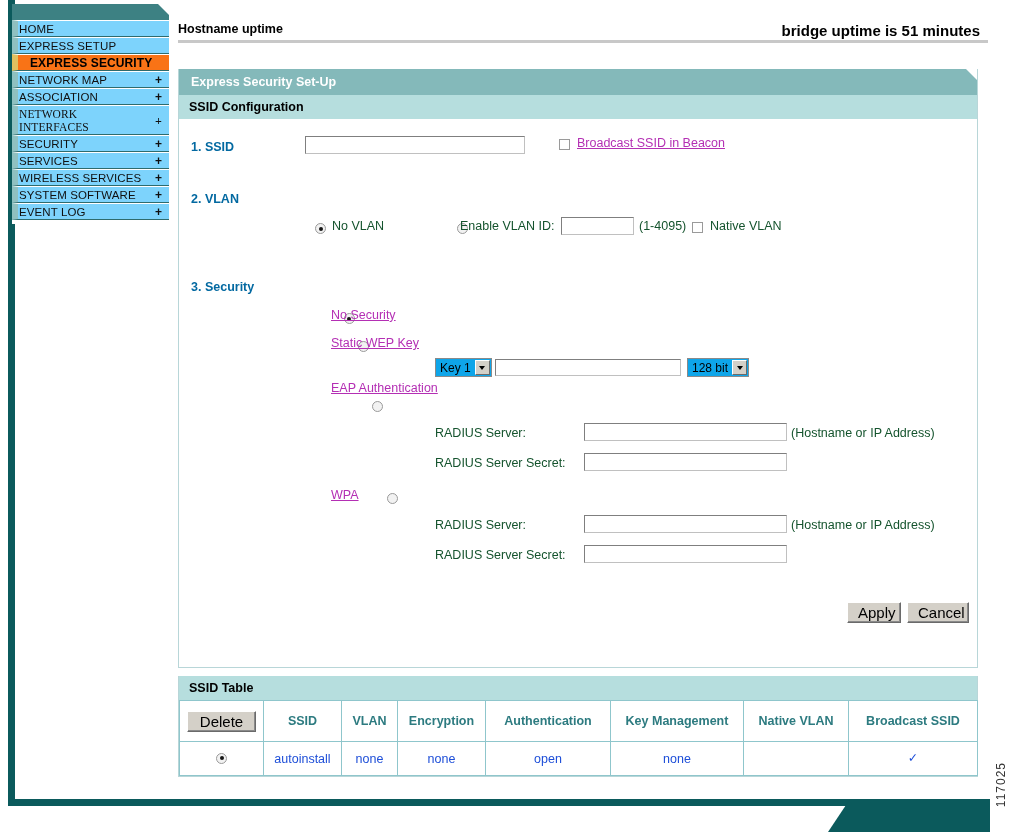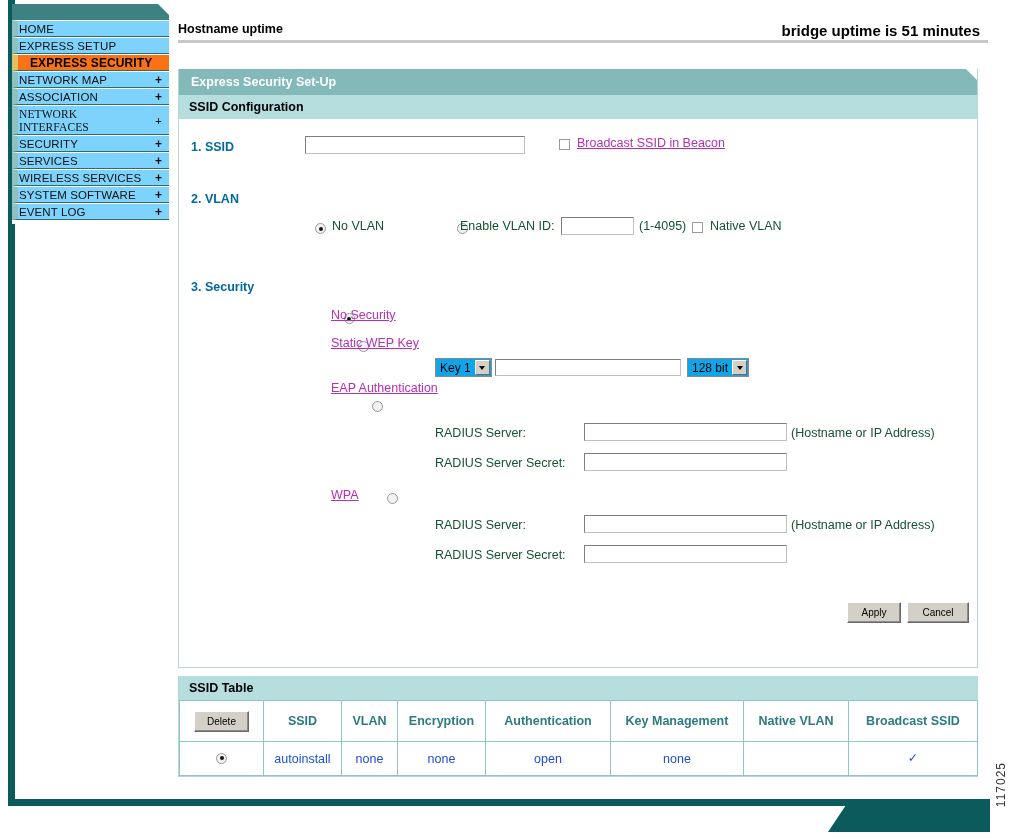--- a/index.html
+++ b/index.html
@@ -286,21 +286,21 @@
   }
 
   
   .btn {
     background: #d4d0c8;
     border: 1px solid #ffffff;
     border-right-color: #6a6a6a;
     border-bottom-color: #6a6a6a;
     box-shadow: inset -1px -1px 0 #8a8a8a;
     font-family: "Liberation Sans", sans-serif;
-    font-size: 10px;
+    font-size: 15px;
     color: #000;
     padding: 2px 10px;
     cursor: pointer;
     line-height: 15px;
   }
 
   
   .panel2 {
     margin-top: 8px;
     width: 800px;

